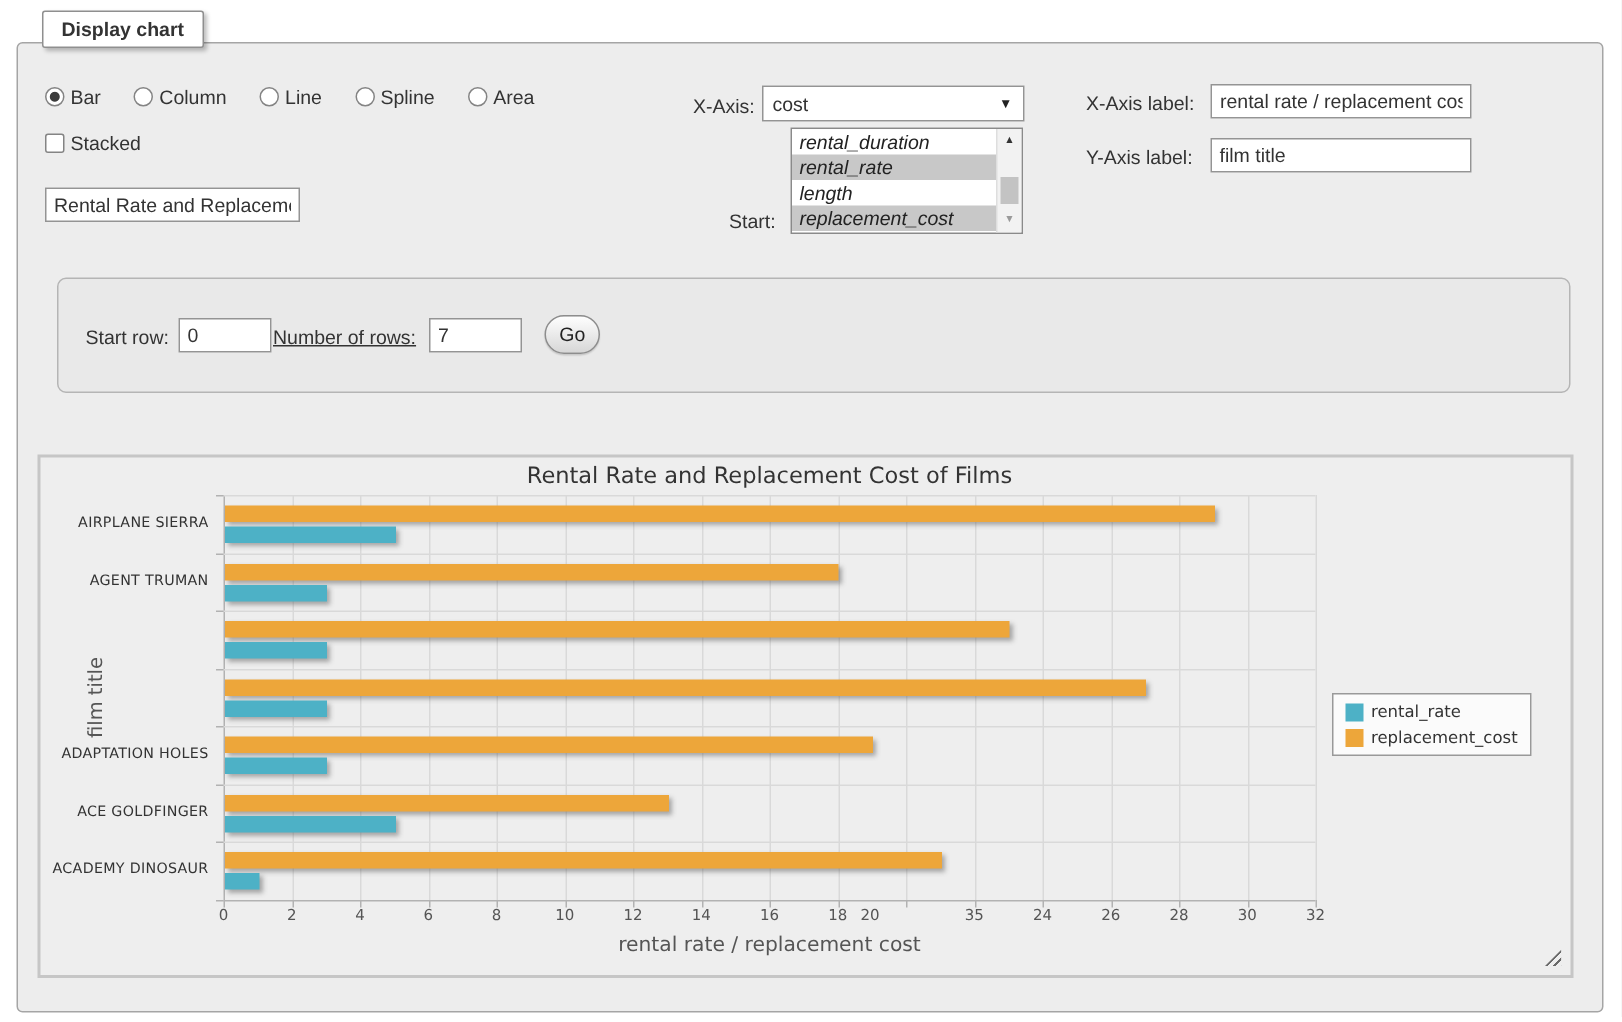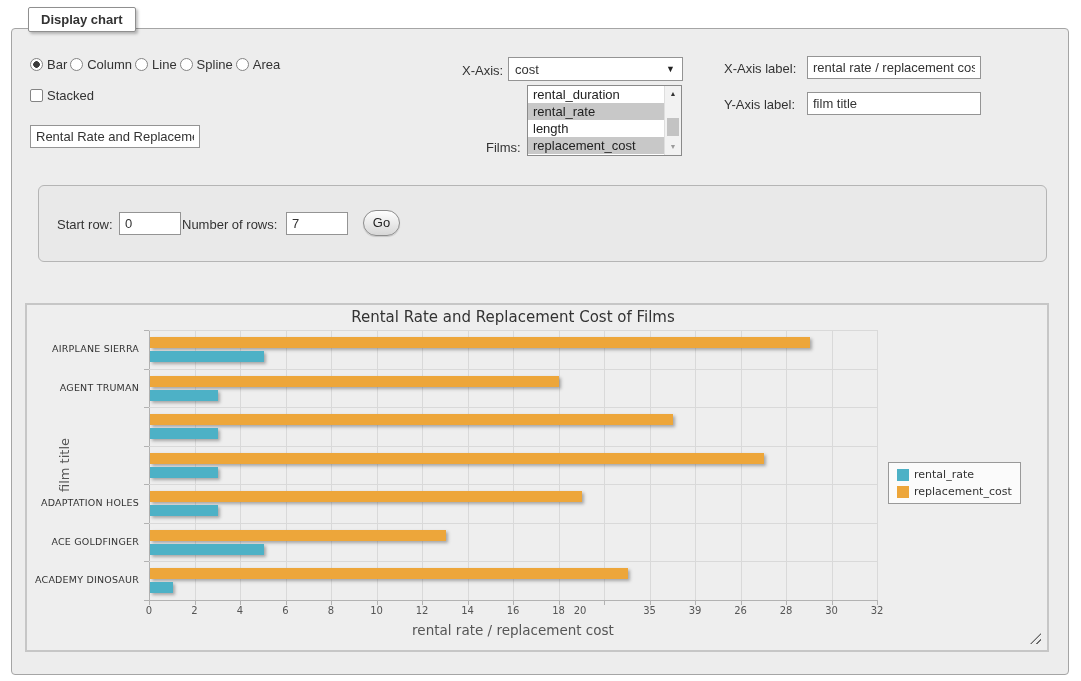--- a/index.html
+++ b/index.html
@@ -5,35 +5,35 @@
   html,body{margin:0;padding:0;}
   body{width:1081px;height:681px;position:relative;background:#ffffff;
        font-family:"Liberation Sans",sans-serif;overflow:hidden;}
   .abs{position:absolute;}
   .lbl{font-size:13px;color:#333;white-space:nowrap;}
   .fieldset{left:11px;top:28px;width:1058px;height:647px;background:#ededed;
             border:1px solid #a5a5a5;border-radius:4px;box-sizing:border-box;}
   .legendbox{left:28px;top:7px;background:#fff;border:1px solid #8f8f8f;border-radius:2px;
              padding:4px 12px;font-size:13px;font-weight:bold;color:#333;
              box-shadow:2px 2px 3px rgba(0,0,0,.25);z-index:3;}
-  .ctlrow{display:flex;align-items:center;gap:3px;}
+  .ctlrow{display:flex;align-items:center;gap:22px;}
   label.ctl{display:inline-flex;align-items:center;gap:4px;font-size:13px;color:#333;cursor:default;}
   input[type=radio]{appearance:none;-webkit-appearance:none;width:13px;height:13px;margin:0;
       border:1px solid #848484;border-radius:50%;background:#fff;box-sizing:border-box;}
   input[type=radio]:checked{background:radial-gradient(circle,#3c3c3c 0 3px,#fff 3.6px);}
   input[type=checkbox]{appearance:none;-webkit-appearance:none;width:13px;height:13px;margin:0;
       border:1px solid #848484;border-radius:2px;background:#fff;box-sizing:border-box;}
   input.text{box-sizing:border-box;border:1px solid #949494;background:#fff;color:#333;
       font:13px "Liberation Sans",sans-serif;padding:2px 5px;}
   .selectbox{box-sizing:border-box;background:#fff;border:1px solid #949494;display:flex;
       align-items:center;justify-content:space-between;padding:0 7px 0 6px;font-size:13px;color:#333;}
   .selectbox .arrow{font-size:9px;color:#222;}
   .listbox{box-sizing:border-box;background:#fff;border:1px solid #8a8a8a;overflow:hidden;position:absolute;}
   .listbox .opt{height:17px;line-height:17px;font-size:13px;color:#222;padding-left:5px;
-      margin-right:16px;white-space:nowrap;overflow:hidden;}
+      margin-right:16px;white-space:nowrap;overflow:hidden;font-style:italic;}
   .listbox .opt.sel{background:#c8c8c8;}
   .scrollbar{position:absolute;right:0;top:0;bottom:0;width:16px;background:#f2f2f2;
       border-left:1px solid #dedede;}
   .sarrow{position:absolute;left:0;width:100%;text-align:center;font-size:7px;color:#333;line-height:14px;}
   .sarrow.up{top:1px;}
   .sarrow.down{bottom:1px;color:#9a9a9a;}
   .sthumb{position:absolute;left:2px;right:2px;top:32px;height:18px;background:#c3c3c3;}
   .panel{background:#e9e9e9;border:1px solid #b5b5b5;border-radius:6px;box-sizing:border-box;}
   .gobtn{box-sizing:border-box;border:1px solid #8d8d8d;border-radius:13px;
       background:linear-gradient(#fefefe,#d7d7d7);font:13px "Liberation Sans",sans-serif;color:#222;
@@ -100,42 +100,42 @@
 </label>
 
 <input class="abs text" style="left: 30px; top: 125px; width: 170px; height: 23px;" value="Rental Rate and Replacement Cost of Films">
 
 <span class="abs lbl" style="left:462px;top:63px;">X-Axis:</span>
 <div class="abs selectbox" style="left:508px;top:57px;width:175px;height:24px;">
   <span>cost</span>
   <span class="arrow">▼</span>
 </div>
 
-<span class="abs lbl" style="left:486px;top:140px;">Films:</span>
+<span class="abs lbl" style="left:486px;top:140px;">Start:</span>
 <div class="listbox" style="left:527px;top:85px;width:155px;height:71px;">
   <div class="scrollbar">
     <div class="sarrow up">▲</div>
     <div class="sthumb"></div>
     <div class="sarrow down">▼</div>
   </div>
 <div class="opt">rental_duration</div>
     <div class="opt sel">rental_rate</div>
     <div class="opt">length</div>
     <div class="opt sel">replacement_cost</div>
   </div>
 
 <span class="abs lbl" style="left:724px;top:61px;">X-Axis label:</span>
 <input class="abs text" style="left: 807px; top: 56px; width: 174px; height: 23px;" value="rental rate / replacement cost">
 <span class="abs lbl" style="left:724px;top:97px;">Y-Axis label:</span>
 <input class="abs text" style="left: 807px; top: 92px; width: 174px; height: 23px;" value="film title">
 
 <div class="abs panel" style="left:38px;top:185px;width:1009px;height:77px;"></div>
 <span class="abs lbl" style="left:57px;top:217px;">Start row:</span>
 <input class="abs text" style="left: 119px; top: 212px; width: 62px; height: 23px;" value="0">
-<span class="abs lbl" style="left:182px;top:217px;">Number of rows:</span>
+<span class="abs lbl" style="left:182px;top:217px;text-decoration:underline;">Number of rows:</span>
 <input class="abs text" style="left: 286px; top: 212px; width: 62px; height: 23px;" value="7">
 <div class="abs gobtn" style="left:363px;top:210px;width:37px;height:26px;">Go</div>
 
 <div class="abs chartbox">
   <div class="ctitle">Rental Rate and Replacement Cost of Films</div>
   <div class="plot">
       <div class="gridv axisline" style="left: 0px; top: 0px; width: 1px; height: 270px;"></div>
       <div class="tickv" style="left: 0px; top: 270px; width: 1px; height: 5px;"></div>
       <div class="gridv" style="left: 45.5px; top: 0px; width: 1px; height: 270px;"></div>
       <div class="tickv" style="left: 45.5px; top: 270px; width: 1px; height: 5px;"></div>
@@ -216,21 +216,21 @@
       <div class="xticklabel" style="left: 91px; top: 0px;">4</div>
       <div class="xticklabel" style="left: 136.5px; top: 0px;">6</div>
       <div class="xticklabel" style="left: 182px; top: 0px;">8</div>
       <div class="xticklabel" style="left: 227.5px; top: 0px;">10</div>
       <div class="xticklabel" style="left: 273px; top: 0px;">12</div>
       <div class="xticklabel" style="left: 318.5px; top: 0px;">14</div>
       <div class="xticklabel" style="left: 364px; top: 0px;">16</div>
       <div class="xticklabel" style="left: 409.5px; top: 0px;">18</div>
       <div class="xticklabel" style="left: 431px; top: 0px;">20</div>
       <div class="xticklabel" style="left: 500.5px; top: 0px;">35</div>
-      <div class="xticklabel" style="left: 546px; top: 0px;">39</div>
+      <div class="xticklabel" style="left: 546px; top: 0px;">24</div>
       <div class="xticklabel" style="left: 591.5px; top: 0px;">26</div>
       <div class="xticklabel" style="left: 637px; top: 0px;">28</div>
       <div class="xticklabel" style="left: 682.5px; top: 0px;">30</div>
       <div class="xticklabel" style="left: 728px; top: 0px;">32</div>
     </div>
   <div class="xtitle">rental rate / replacement cost</div>
   <div class="legend">
       <div class="legenditem">
         <span class="swatch" style="background: rgb(77, 177, 198);"></span>
         <span>rental_rate</span>

